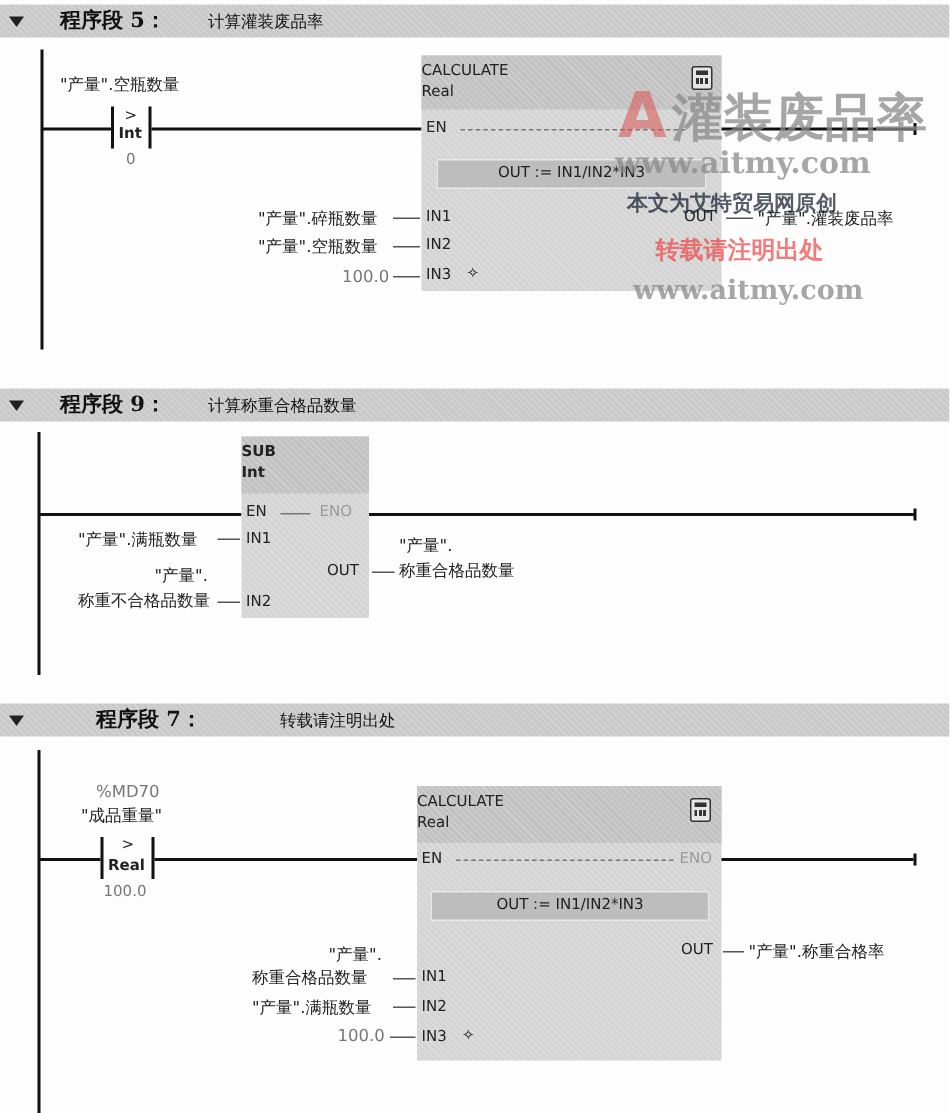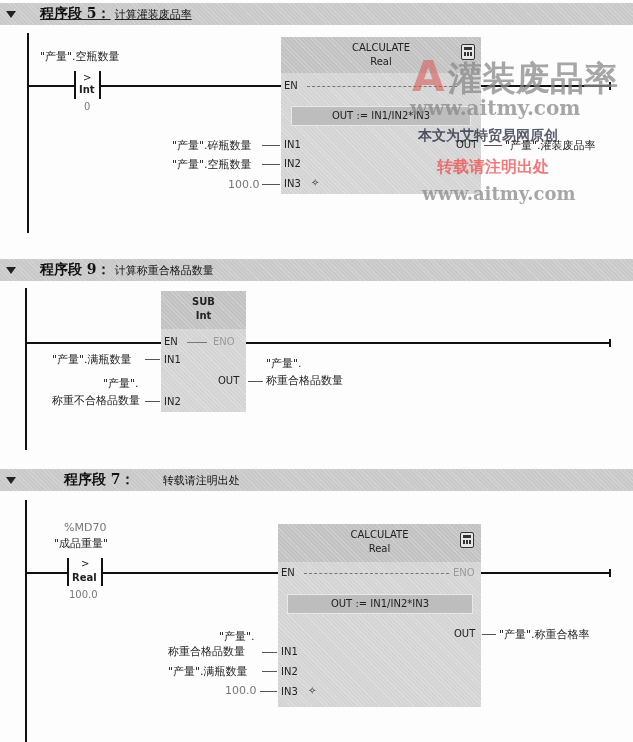--- a/index.html
+++ b/index.html
@@ -11,58 +11,58 @@
   }
   .abs { position:absolute; }
   .net-header {
     position:absolute; left:0; width:633px; height:22px;
     background:#c9c9c9;
     background-image: repeating-linear-gradient(45deg, rgba(255,255,255,0.18) 0 1px, transparent 1px 3px);
     display:flex; align-items:center;
   }
   .net-header .tri { width:0;height:0;border-left:5px solid transparent;border-right:5px solid transparent;border-top:7px solid #222; margin-left:6px; margin-right:24px; }
   .net-header .nlabel { font-weight:bold; font-size:14px; color:#111; font-family:"DejaVu Serif", serif; }
-  .net-header .ntitle { font-size:11px; margin-left:4px; color:#111; }
+  .net-header .ntitle { font-size:11px; margin-left:28px; color:#111; }
   .rail { position:absolute; width:2px; background:#111; }
   .wire { position:absolute; height:2px; background:#111; }
   .wire-end { position:absolute; width:2px; height:8px; background:#111; }
   .contact-bar { position:absolute; width:2px; height:28px; background:#111; }
   .small { font-size:10px; }
   .lbl { font-size:11px; color:#222; white-space:nowrap; }
   .gray { color:#777; }
   .box {
     position:absolute; background:#d4d4d4;
     background-image: repeating-linear-gradient(45deg, rgba(255,255,255,0.2) 0 1px, transparent 1px 3px);
   }
   .box-head {
     position:absolute; left:0; top:0; right:0;
     background:#c2c2c2;
     background-image: repeating-linear-gradient(45deg, rgba(255,255,255,0.2) 0 1px, transparent 1px 3px);
-    text-align:center; font-size:10px; line-height:14px; padding-top:4px;
+    text-align:left; font-size:10px; line-height:14px; padding-top:4px;
   }
   .pin { position:absolute; font-size:10px; color:#222; }
   .pin.dim { color:#9a9a9a; }
   .formula {
     position:absolute; background:#bdbdbd; border:1px solid #e8e8e8;
     font-size:10px; text-align:center; line-height:18px;
   }
   .calc-icon {
     position:absolute; width:12px; height:14px; border:1.5px solid #333; border-radius:2px; background:#e6e6e6;
   }
   .calc-icon::before { content:""; position:absolute; left:2px; top:2px; width:8px; height:3px; background:#333; }
   .calc-icon::after { content:""; position:absolute; left:2px; top:7px; width:8px; height:4px;
     background: repeating-linear-gradient(90deg,#333 0 2px, transparent 2px 3px); }
   .dash { position:absolute; height:1px; border-top:1px dashed #777; }
   .stub { position:absolute; height:1px; background:#555; }
   .wm { position:absolute; font-family:"DejaVu Serif", serif; font-weight:bold; pointer-events:none; }
 </style>
 </head>
 <body>
 
-<div class="net-header" style="top:3px;text-decoration:underline;">
+<div class="net-header" style="top:3px;">
   <span class="tri"></span>
   <span class="nlabel">程序段 5：</span>
   <span class="ntitle">计算灌装废品率</span>
 </div>
 <div class="rail" style="left:27px; top:33px; height:200px;"></div>
 
 <span class="abs lbl" style="left:40px; top:49px;">"产量".空瓶数量</span>
 <div class="wire" style="left:28px; top:85px; width:46px;"></div>
 <div class="contact-bar" style="left:74px; top:71px;"></div>
 <div class="contact-bar" style="left:99px; top:71px;"></div>

